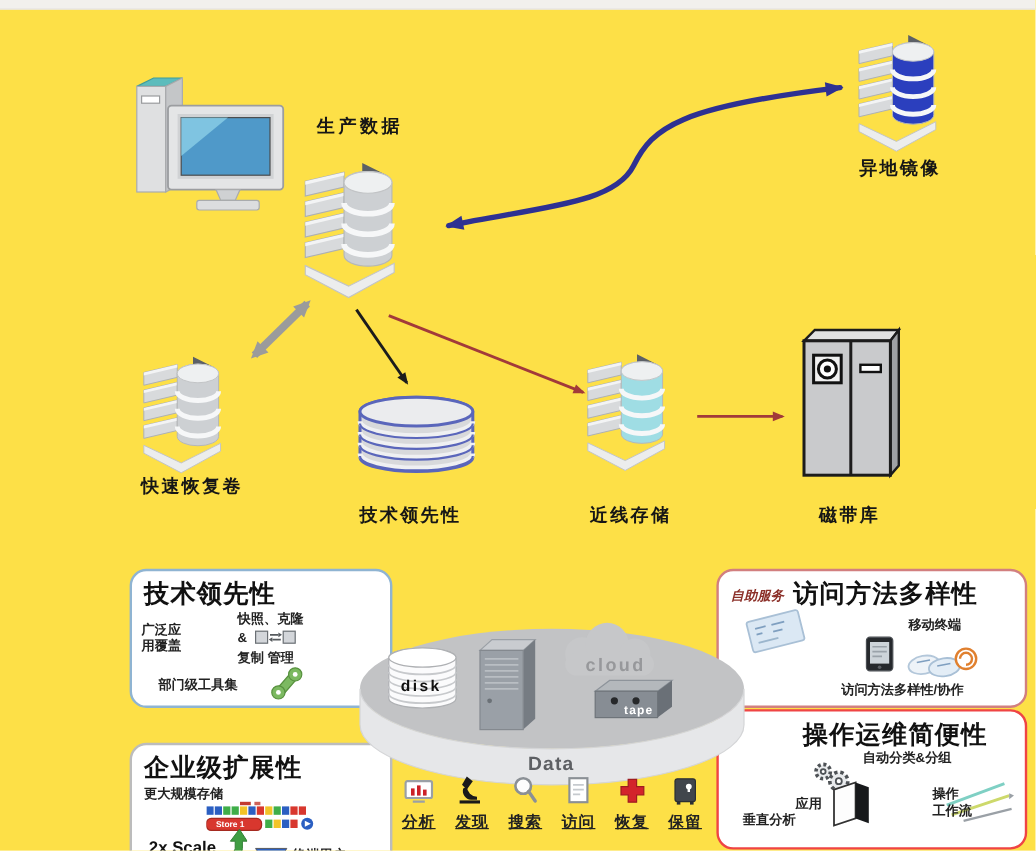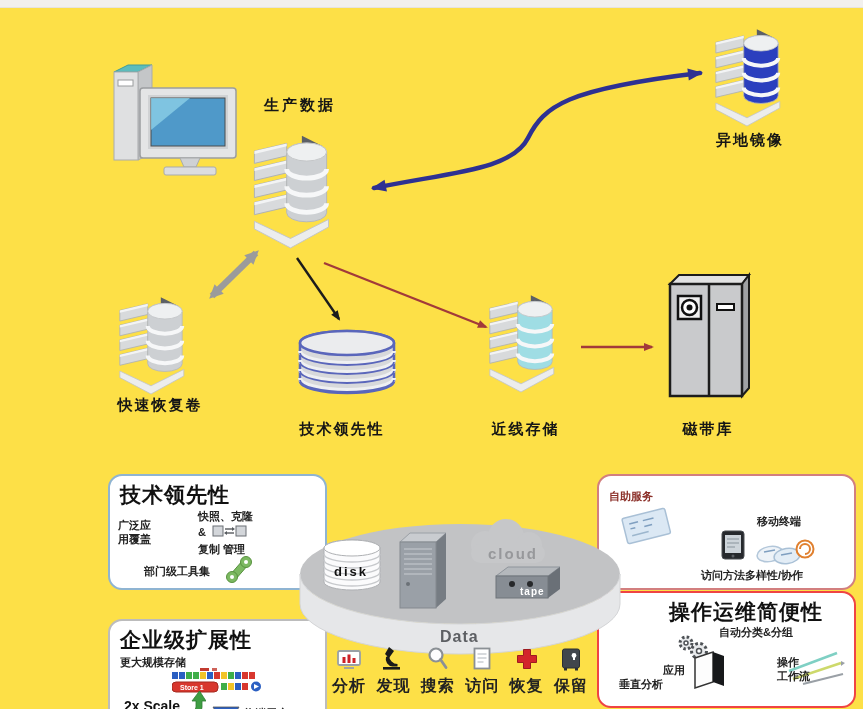--- a/index.html
+++ b/index.html
@@ -4,26 +4,26 @@
 <style>
   html,body{margin:0;padding:0;background:#fff;}
   .stage{position:relative;width:863px;height:709px;background:#fde047;overflow:hidden;
          font-family:"Liberation Sans","DejaVu Sans",sans-serif;color:#1a1a1a;}
   .top-strip{position:absolute;top:0;left:0;right:0;height:7px;background:#f2f0ed;border-bottom:1px solid #e6e3df;}
   .abs{position:absolute;}
   .node-label{position:absolute;font-size:15px;font-weight:bold;letter-spacing:2px;color:#161616;text-align:center;z-index:4;}
   .fbox{position:absolute;background:#fff;border-radius:14px;z-index:2;}
   .fbox .title{position:absolute;font-size:21px;font-weight:bold;color:#111;letter-spacing:1px;}
   .sm{position:absolute;font-size:11px;font-weight:bold;line-height:1.3;color:#222;}
-  .badge{position:absolute;font-size:11px;font-weight:bold;color:#8b2f28;}
+  .badge{position:absolute;font-size:11px;font-weight:bold;color:#8b2f28;font-style:italic;}
   .ring-svg{position:absolute;left:288px;top:512px;z-index:3;}
   .diagram-svg{position:absolute;left:0;top:0;z-index:1;}
   .cap-row{position:absolute;left:329px;top:646px;width:262px;display:flex;justify-content:space-between;z-index:4;}
   .cap{display:flex;flex-direction:column;align-items:center;gap:4px;width:40px;}
-  .cap .cap-label{font-size:16px;font-weight:bold;letter-spacing:1px;color:#222;}
+  .cap .cap-label{font-size:13px;font-weight:bold;letter-spacing:1px;color:#222;text-decoration:underline;}
   .store-badge-text{font:bold 7px "Liberation Sans",sans-serif;fill:#fff;}
   .scale-text{position:absolute;font-size:14px;font-weight:bold;color:#111;}
 </style>
 </head>
 <body>
 
 <div class="stage">
   <div class="top-strip"></div>
 
   <svg class="diagram-svg" width="863" height="470" viewBox="0 0 863 470">
@@ -133,21 +133,21 @@
     <div class="sm" style="left:88px;top:49px;">&amp;</div>
     <svg class="abs" style="left:102px;top:47px;" width="36" height="16" viewBox="0 0 36 16">
       <rect x="1" y="3" width="10" height="10" fill="#d3d6da" stroke="#6a6f74"></rect>
       <rect x="24" y="3" width="10" height="10" fill="#d3d6da" stroke="#6a6f74"></rect>
       <line x1="13" y1="6" x2="20" y2="6" stroke="#565a5e" stroke-width="1.4"></line>
       <polygon points="20,4 23,6 20,8" fill="#565a5e"></polygon>
       <line x1="22" y1="10" x2="15" y2="10" stroke="#565a5e" stroke-width="1.4"></line>
       <polygon points="15,8 12,10 15,12" fill="#565a5e"></polygon>
     </svg>
     <div class="sm" style="left:88px;top:66px;">复制 管理</div>
-    <div class="sm" style="left:34px;top:88px;font-family:Liberation Serif, serif;">部门级工具集</div>
+    <div class="sm" style="left:22px;top:88px;font-family:Liberation Serif, serif;">部门级工具集</div>
     <svg class="abs" style="left:115px;top:78px;" width="28" height="30" viewBox="0 0 28 30">
       <path d="M5,21 L18,6 L23,11 L10,26 z" fill="#7cb961" stroke="#58923f"></path>
       <circle cx="7" cy="23" r="5.5" fill="#7cb961" stroke="#58923f"></circle>
       <circle cx="21" cy="8" r="5.5" fill="#7cb961" stroke="#58923f"></circle>
       <circle cx="7" cy="23" r="2" fill="#fff"></circle>
       <circle cx="21" cy="8" r="2" fill="#fff"></circle>
     </svg>
   </div>
 
   <div class="fbox" style="left:108px;top:591px;width:215px;height:113px;border:2px solid #bcbcbc;margin-top:28px;">
@@ -189,20 +189,21 @@
       <polygon points="6.3,10 21.7,10 19.4,14 8.6,14" fill="#f2c428"></polygon>
       <polygon points="8.6,14 19.4,14 17,18 11,18" fill="#3fae49"></polygon>
       <polygon points="11,18 17,18 14,23" fill="#333a6b"></polygon>
       <polygon points="1,1 27,1 14,23" fill="none" stroke="#555" stroke-width="0.8"></polygon>
     </svg>
     <div class="sm" style="left:134px;top:85px;width:52px;">终端用户共享</div>
   </div>
 
   <div class="fbox" style="left:597px;top:474px;width:255px;height:112px;border:2px solid #d27f7f;">
     <div class="badge" style="left:10px;top:13px;">自助服务</div>
+    <div class="title" style="left:62px;top:5px;">访问方法多样性</div>
     <svg class="abs" style="left:18px;top:28px;" width="58" height="42" viewBox="0 0 58 42">
       <g transform="rotate(-14 29 21)">
         <rect x="7" y="9" width="44" height="26" rx="2" fill="#dbe8f4" stroke="#a9c0d6" stroke-width="1.5"></rect>
         <line x1="13" y1="16" x2="22" y2="16" stroke="#7f9fc0" stroke-width="1.5"></line>
         <line x1="13" y1="21" x2="18" y2="21" stroke="#7f9fc0" stroke-width="1.5"></line>
         <line x1="27" y1="16" x2="38" y2="16" stroke="#7f9fc0" stroke-width="1.5"></line>
         <line x1="27" y1="22" x2="35" y2="22" stroke="#7f9fc0" stroke-width="1.5"></line>
         <line x1="13" y1="28" x2="30" y2="28" stroke="#9cb6cd" stroke-width="1.5"></line>
       </g>
     </svg>

